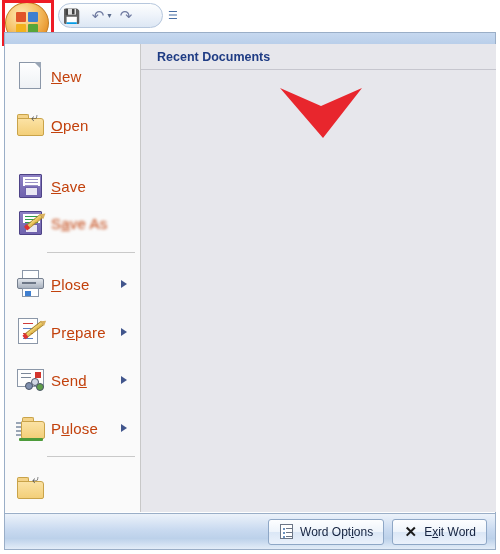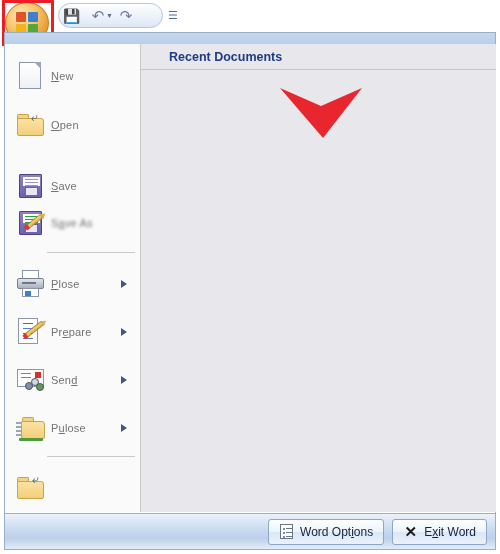--- a/index.html
+++ b/index.html
@@ -95,22 +95,22 @@
     width: 128px; height: 40px;
     display: flex; align-items: center;
     cursor: default;
   }
   .mi-icon {
     width: 40px; height: 36px;
     display: flex; align-items: center; justify-content: center;
     flex: 0 0 40px;
   }
   .mi-label {
-    font-size: 11px;
-    color: #737373;
+    font-size: 15px;
+    color: #c2410c;
     flex: 1 1 auto;
     letter-spacing: .2px;
   }
   .mi-label u { text-decoration: underline; }
   .mi-arrow {
     flex: 0 0 14px;
     width: 0; height: 0;
     border-left: 6px solid #41558c;
     border-top: 4.5px solid transparent;
     border-bottom: 4.5px solid transparent;
@@ -260,21 +260,21 @@
 
   
   .right-pane {
     position: absolute; left: 136px; top: 0;
     width: 355px; height: 468px;
     background: #e7e7ec;
   }
   .rp-header {
     height: 26px;
     display: flex; align-items: center;
-    padding-left: 28px;
+    padding-left: 16px;
     border-bottom: 1px solid #c6c6ce;
   }
   .rp-header span {
     font-size: 12.5px; font-weight: bold; color: #1f3c84;
   }
   .rp-body { height: 441px; position: relative; }
 
   .red-chevron {
     position: absolute; left: 137px; top: 14px;
     width: 0; height: 0;

